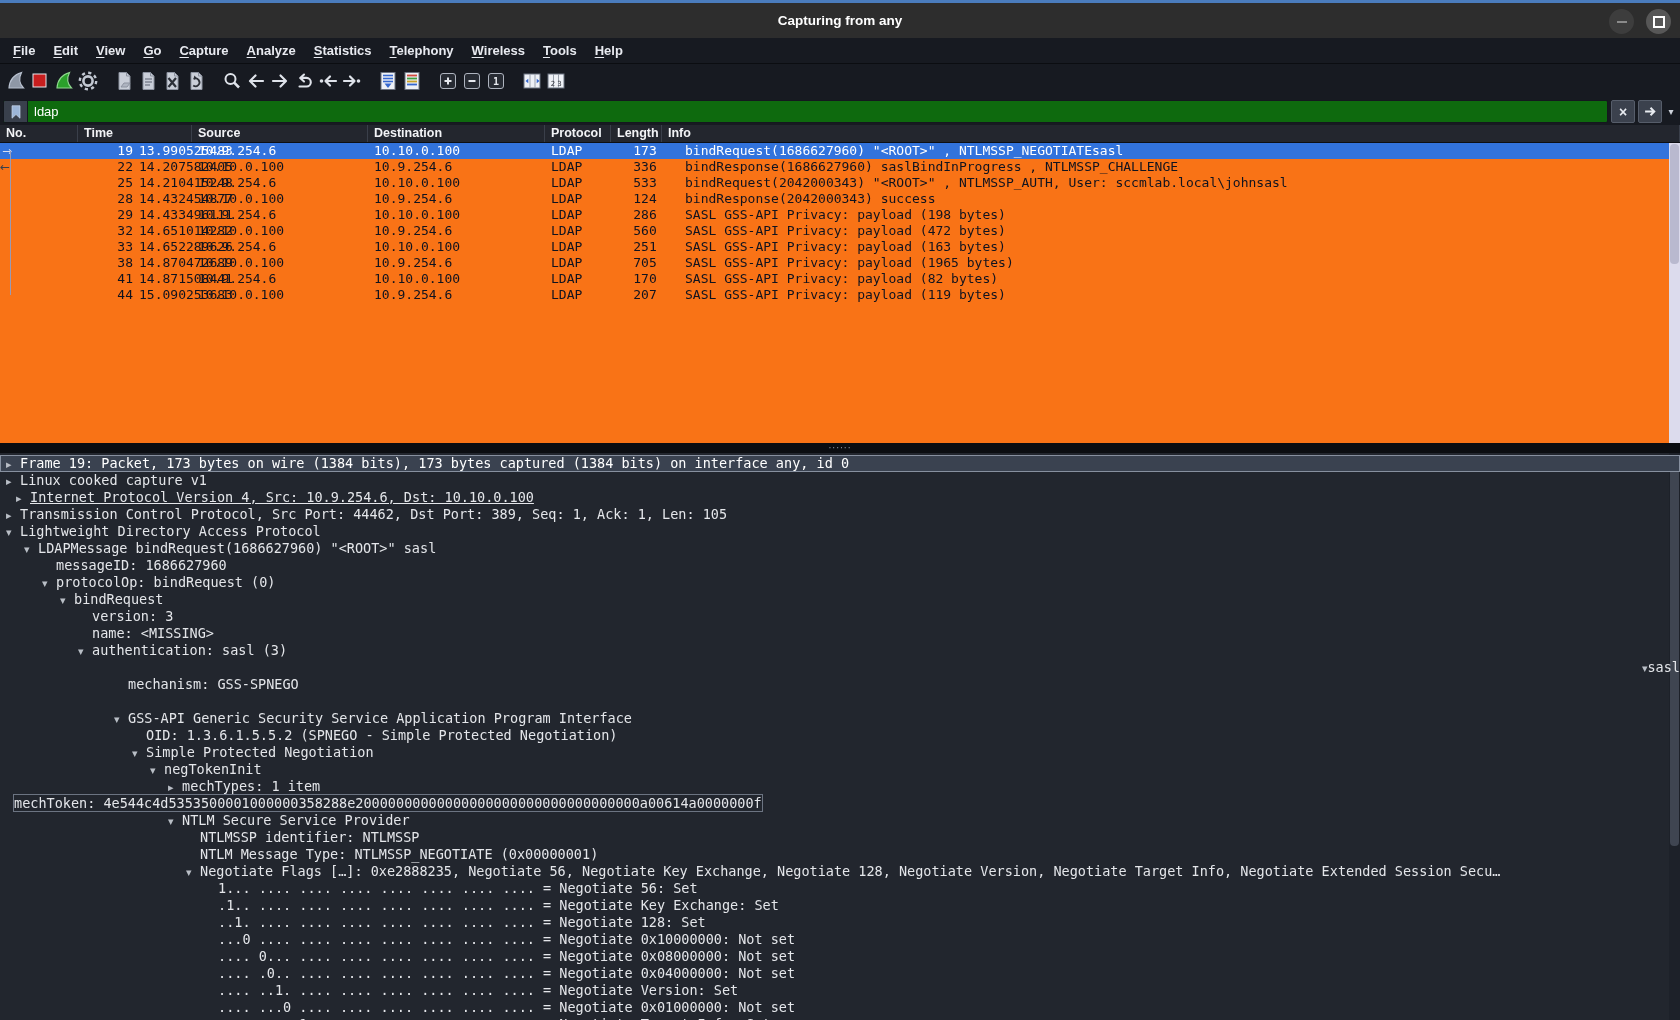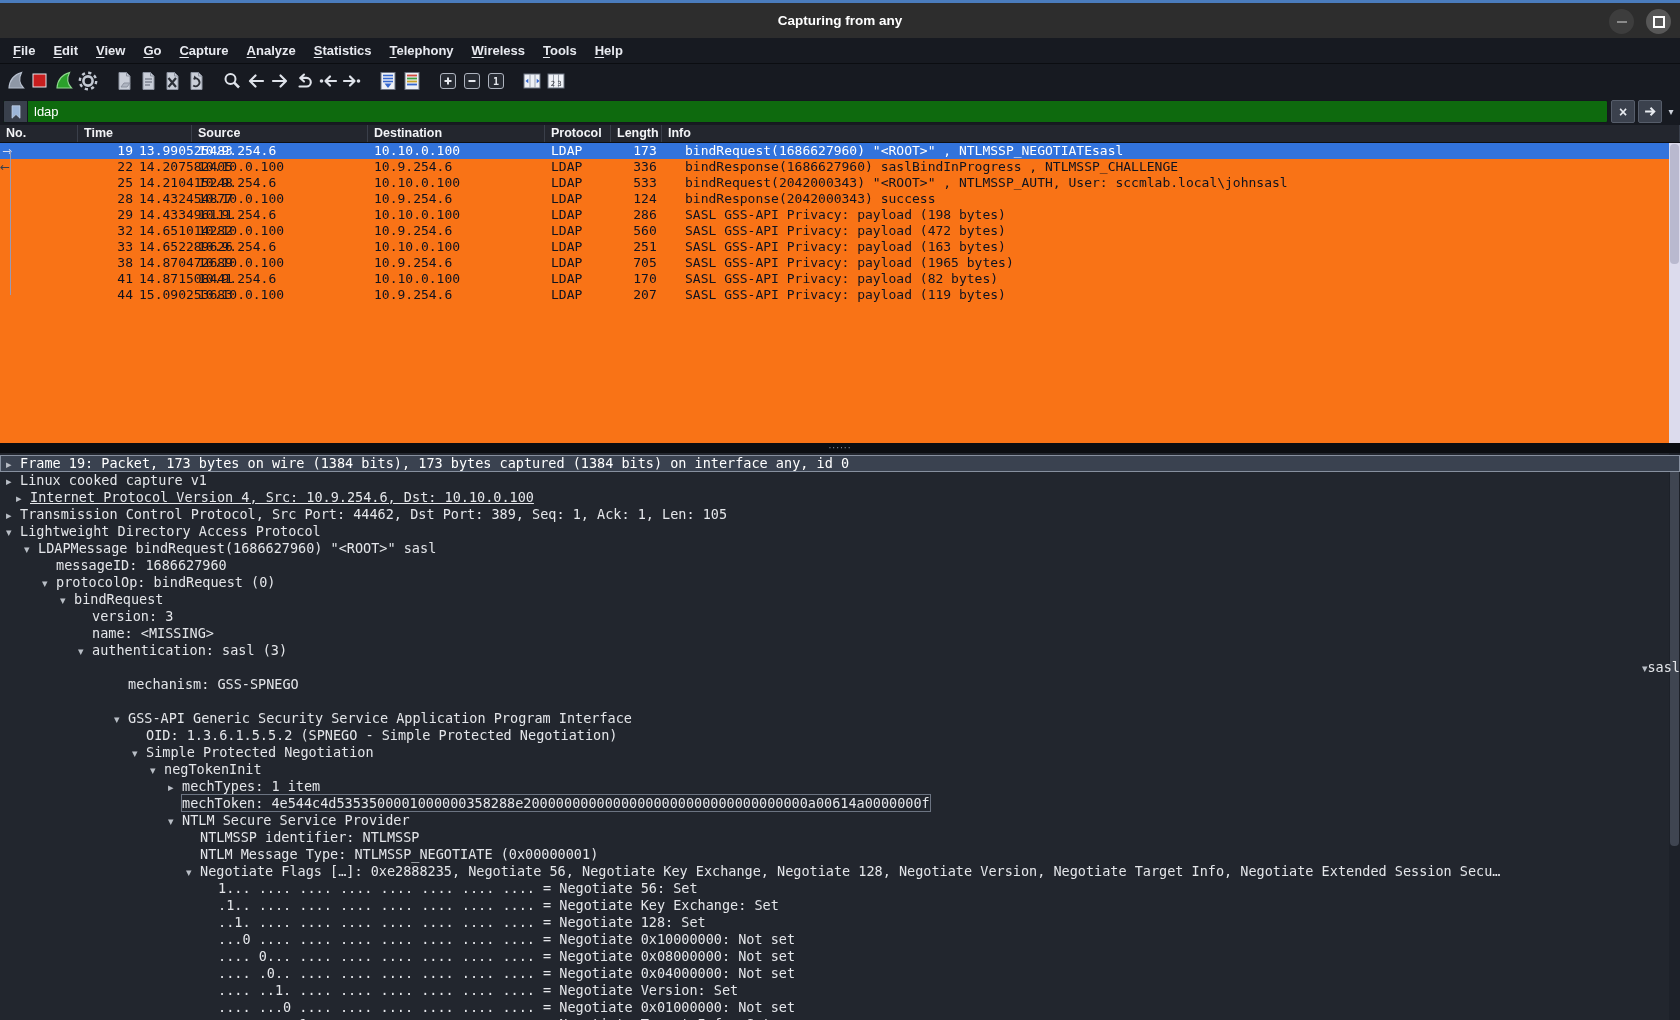--- a/index.html
+++ b/index.html
@@ -450,21 +450,21 @@
       <div class="drow" style="padding-left: 78px;"><span class="exp"> </span><span class="txt">name: &lt;MISSING&gt;</span></div>
       <div class="drow" style="padding-left: 78px;"><span class="exp">▾</span><span class="txt">authentication: sasl (3)</span></div>
       <div class="drow" style=" text-align: right;"><span class="exp">▾</span><span class="txt">sasl</span></div>
       <div class="drow" style="padding-left: 114px;"><span class="exp"> </span><span class="txt">mechanism: GSS-SPNEGO</span></div>
       <div class="drow" style="padding-left: 114px;"><span class="exp"> </span></div>
       <div class="drow" style="padding-left: 114px;"><span class="exp">▾</span><span class="txt">GSS-API Generic Security Service Application Program Interface</span></div>
       <div class="drow" style="padding-left: 132px;"><span class="exp"> </span><span class="txt">OID: 1.3.6.1.5.5.2 (SPNEGO - Simple Protected Negotiation)</span></div>
       <div class="drow" style="padding-left: 132px;"><span class="exp">▾</span><span class="txt">Simple Protected Negotiation</span></div>
       <div class="drow" style="padding-left: 150px;"><span class="exp">▾</span><span class="txt">negTokenInit</span></div>
       <div class="drow" style="padding-left: 168px;"><span class="exp">▸</span><span class="txt">mechTypes: 1 item</span></div>
-      <div class="drow outl" style="padding-left: 168px;"><span class="exp"> </span><span class="txt">mechToken: 4e544c4d5353500001000000358288e20000000000000000000000000000000000a00614a0000000f</span></div>
+      <div class="drow outl" style=""><span class="exp"> </span><span class="txt">mechToken: 4e544c4d5353500001000000358288e20000000000000000000000000000000000a00614a0000000f</span></div>
       <div class="drow" style="padding-left: 168px;"><span class="exp">▾</span><span class="txt">NTLM Secure Service Provider</span></div>
       <div class="drow" style="padding-left: 186px;"><span class="exp"> </span><span class="txt">NTLMSSP identifier: NTLMSSP</span></div>
       <div class="drow" style="padding-left: 186px;"><span class="exp"> </span><span class="txt">NTLM Message Type: NTLMSSP_NEGOTIATE (0x00000001)</span></div>
       <div class="drow" style="padding-left: 186px;"><span class="exp">▾</span><span class="txt">Negotiate Flags […]: 0xe2888235, Negotiate 56, Negotiate Key Exchange, Negotiate 128, Negotiate Version, Negotiate Target Info, Negotiate Extended Session Secu…</span></div>
       <div class="drow" style="padding-left: 204px;"><span class="exp"> </span><span class="txt">1... .... .... .... .... .... .... .... = Negotiate 56: Set</span></div>
       <div class="drow" style="padding-left: 204px;"><span class="exp"> </span><span class="txt">.1.. .... .... .... .... .... .... .... = Negotiate Key Exchange: Set</span></div>
       <div class="drow" style="padding-left: 204px;"><span class="exp"> </span><span class="txt">..1. .... .... .... .... .... .... .... = Negotiate 128: Set</span></div>
       <div class="drow" style="padding-left: 204px;"><span class="exp"> </span><span class="txt">...0 .... .... .... .... .... .... .... = Negotiate 0x10000000: Not set</span></div>
       <div class="drow" style="padding-left: 204px;"><span class="exp"> </span><span class="txt">.... 0... .... .... .... .... .... .... = Negotiate 0x08000000: Not set</span></div>
       <div class="drow" style="padding-left: 204px;"><span class="exp"> </span><span class="txt">.... .0.. .... .... .... .... .... .... = Negotiate 0x04000000: Not set</span></div>

